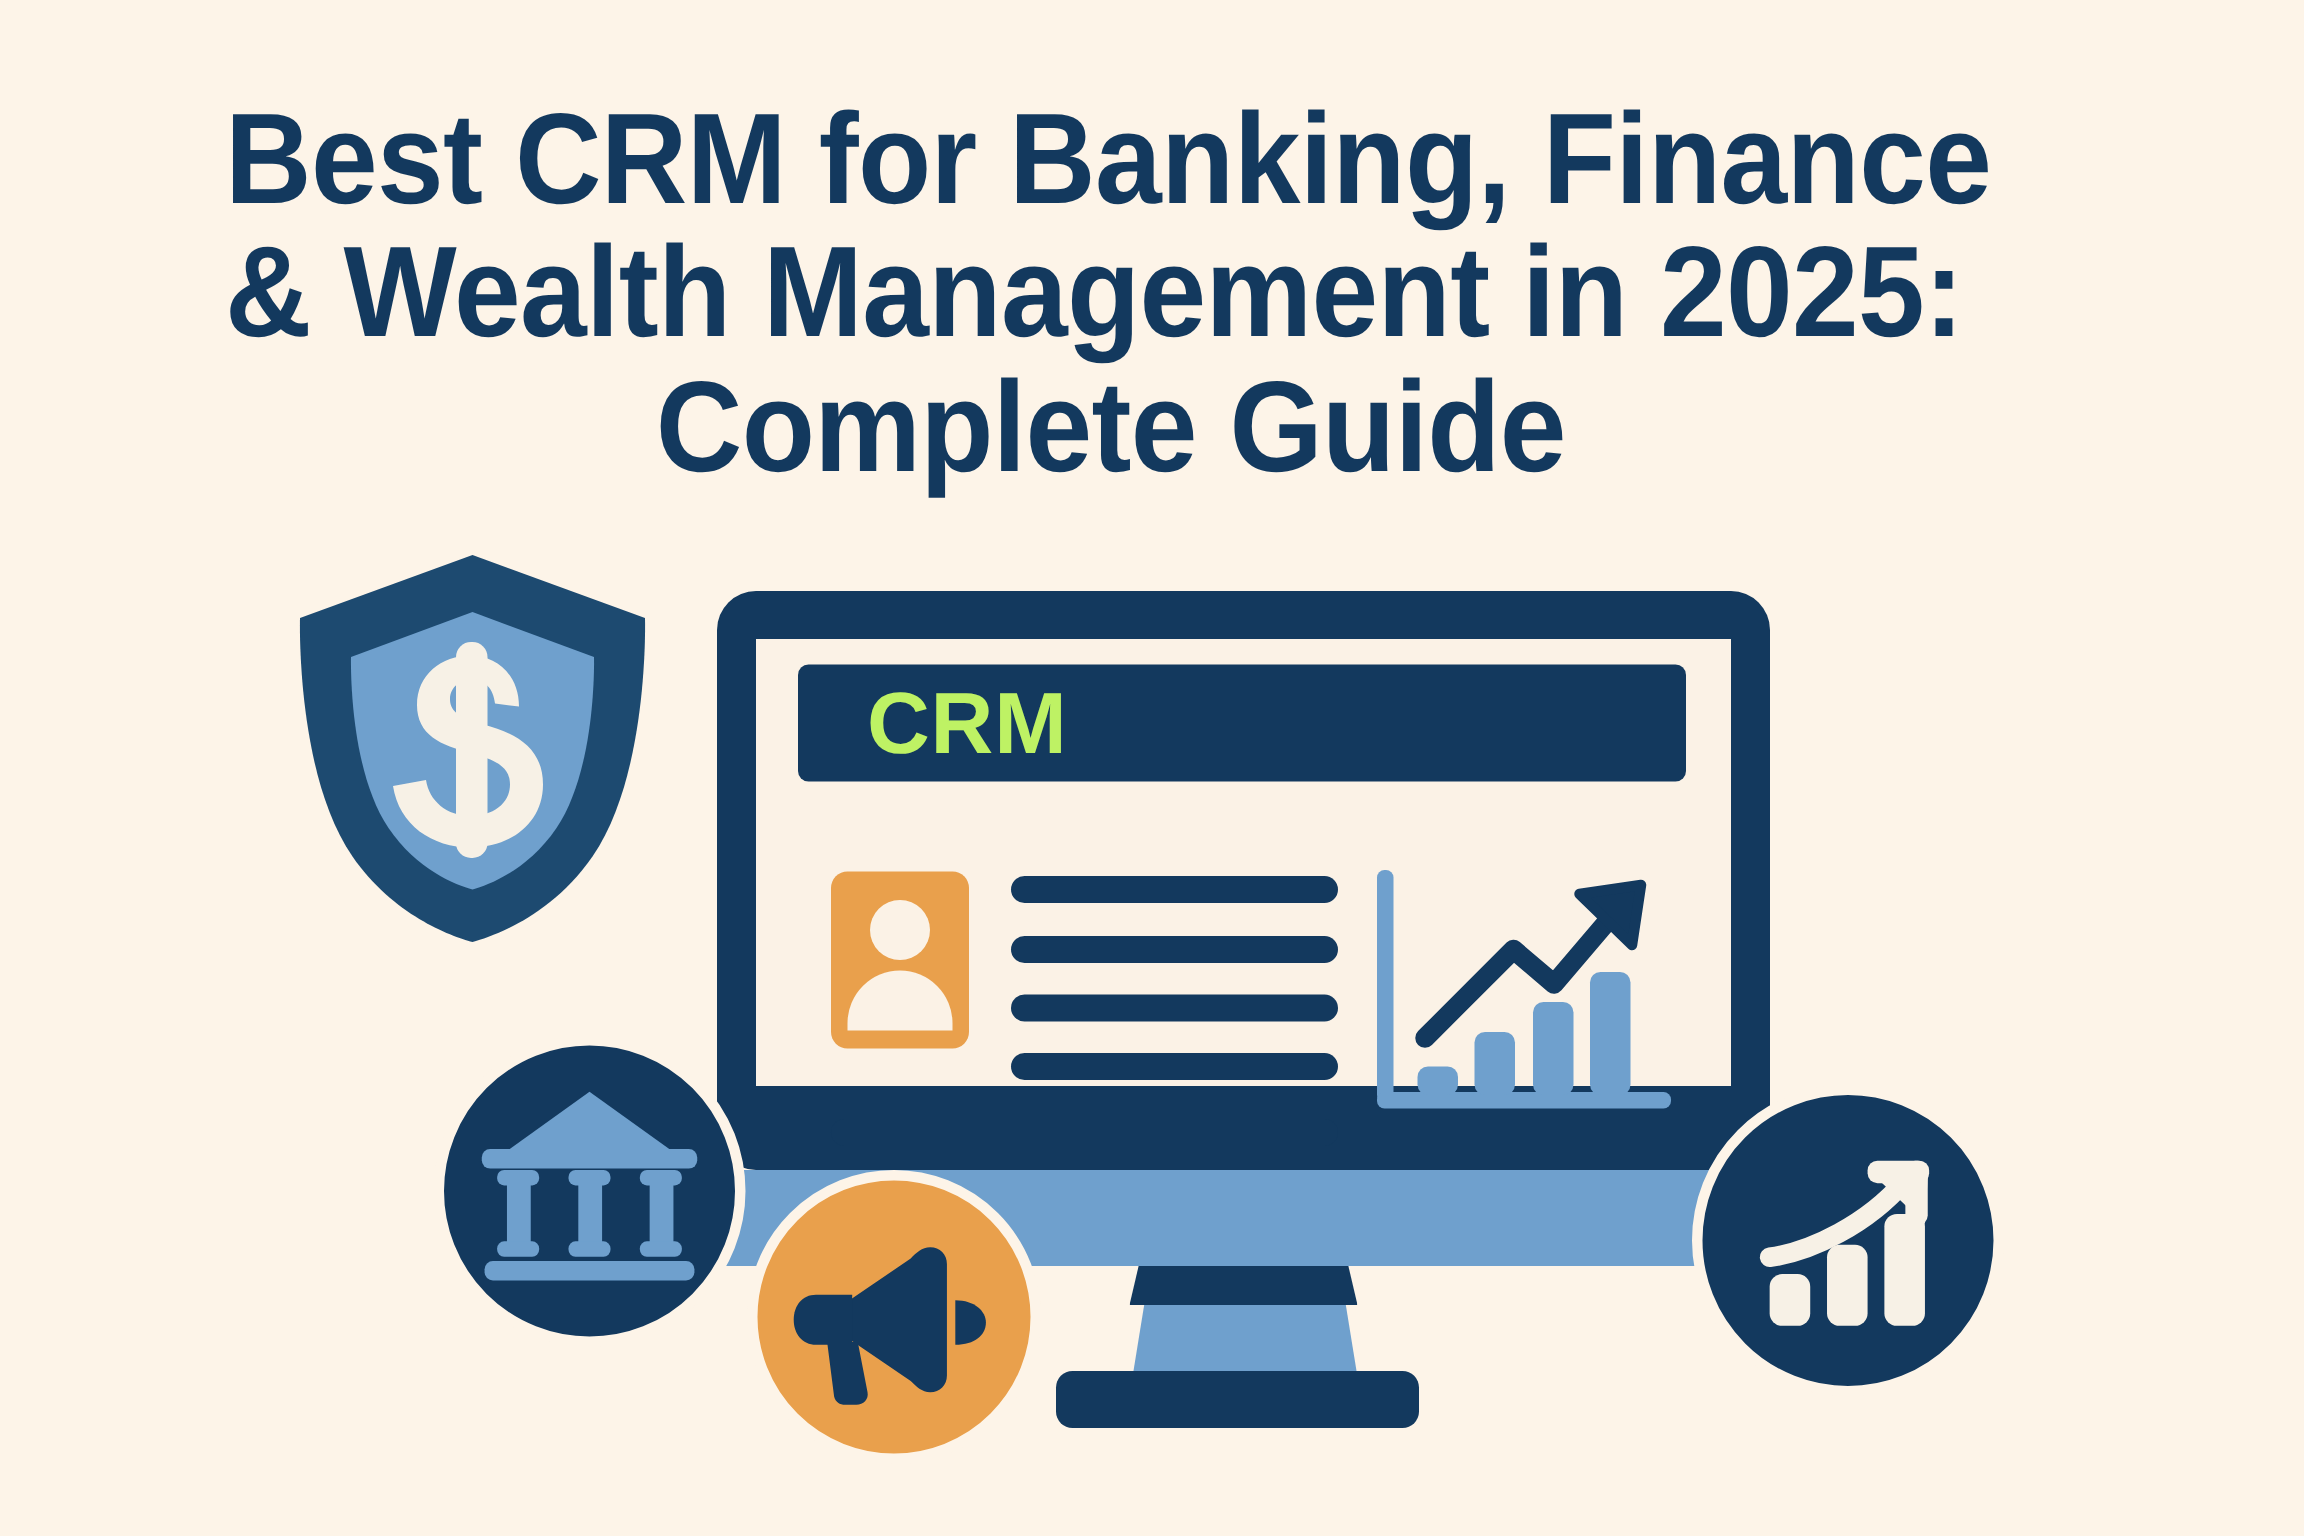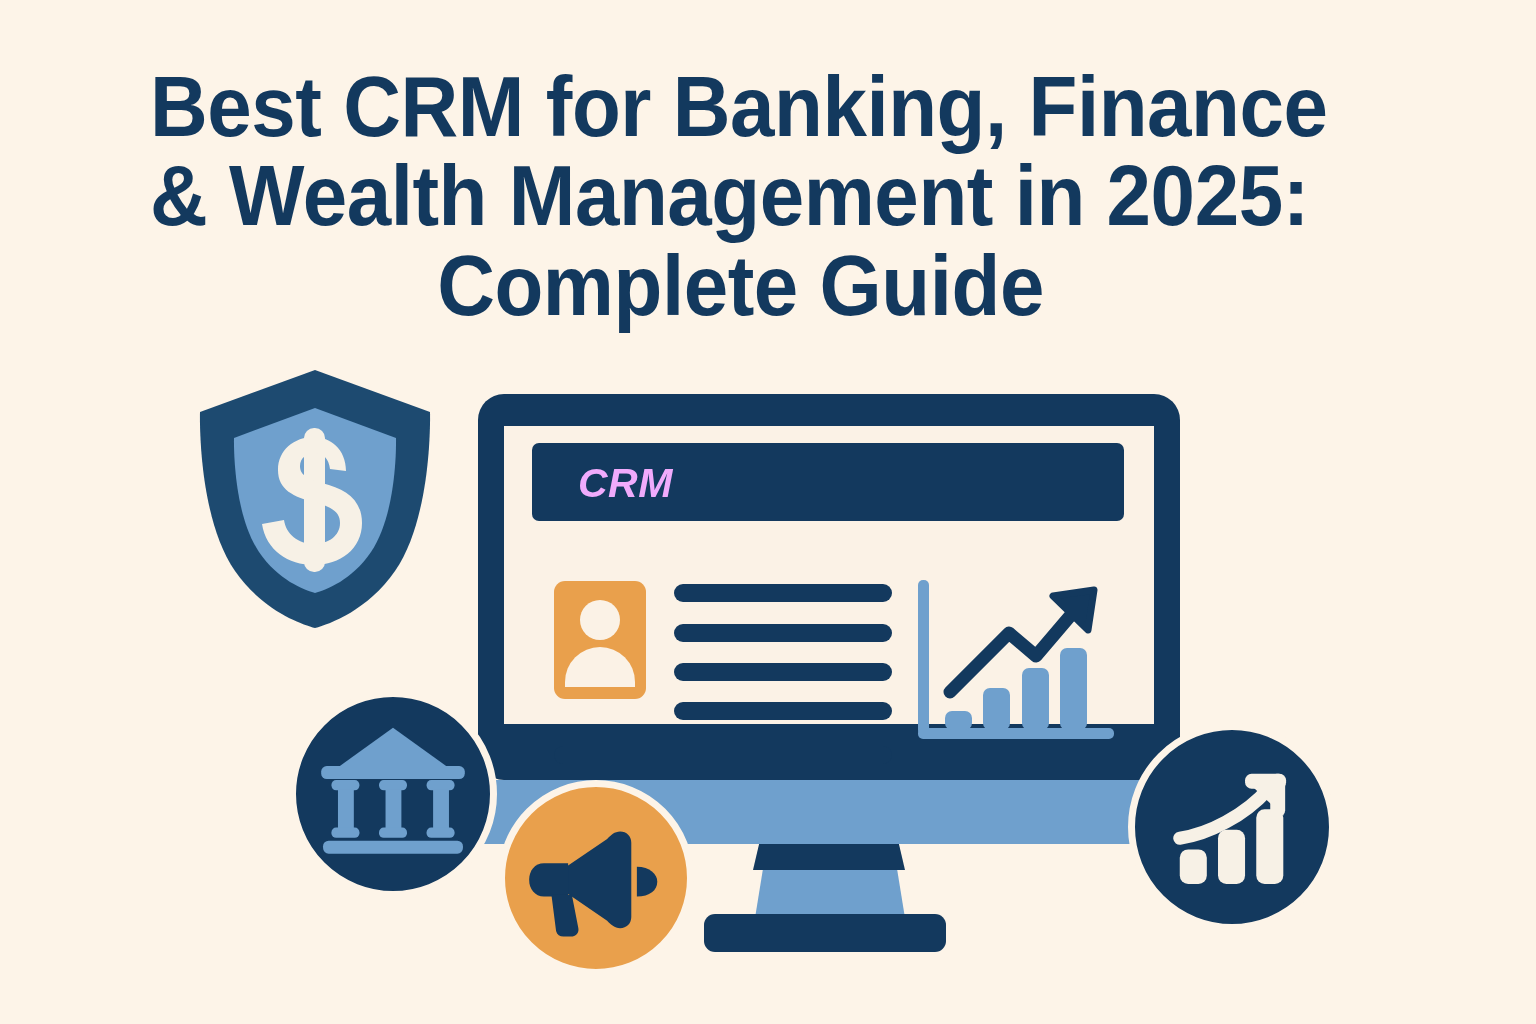--- a/index.html
+++ b/index.html
@@ -75,26 +75,25 @@
     top: 17px;
     width: 592px;
     height: 78px;
     background: #13395e;
     border-radius: 7px;
   }
   #crm-header-label {
     position: absolute;
     left: 46px;
     top: 6px;
-    color: #f0abfc;
-    font-size: 41px;
+    color: #bef264;
+    font-size: 58px;
     font-weight: 700;
     letter-spacing: 0.5px;
     line-height: 68px;
-    font-style: italic;
   }
 
   
   #avatar-card {
     position: absolute;
     left: 50px;
     top: 155px;
     width: 92px;
     height: 118px;
     background: #e9a04c;

